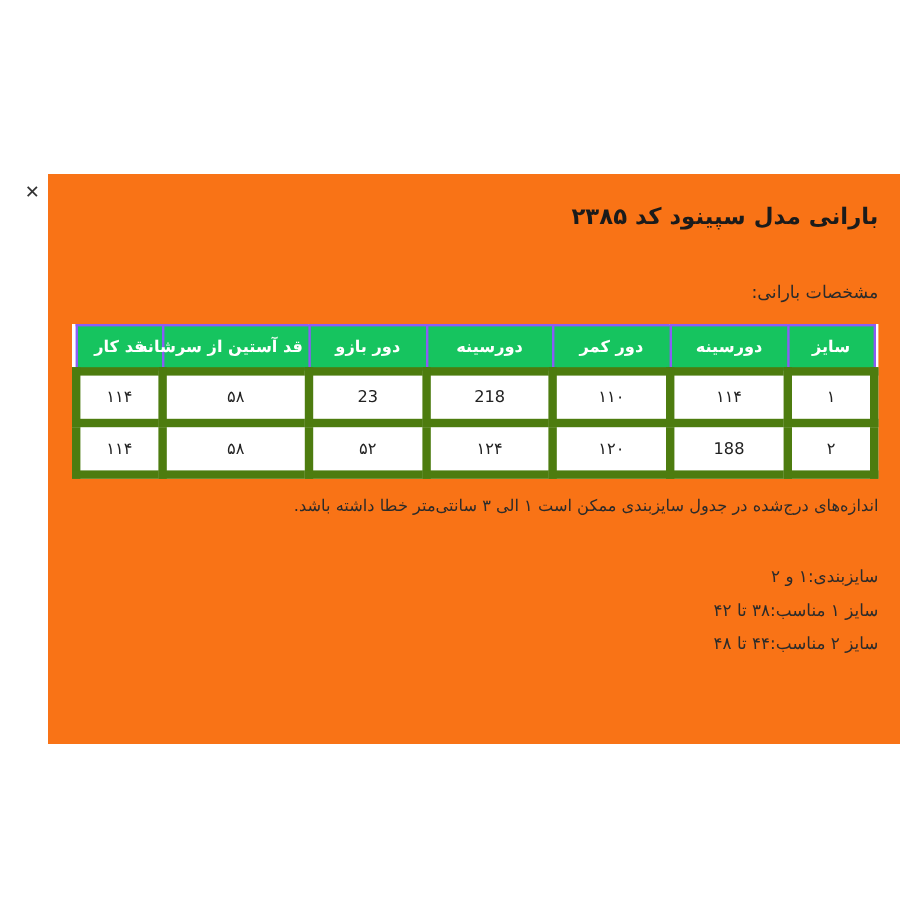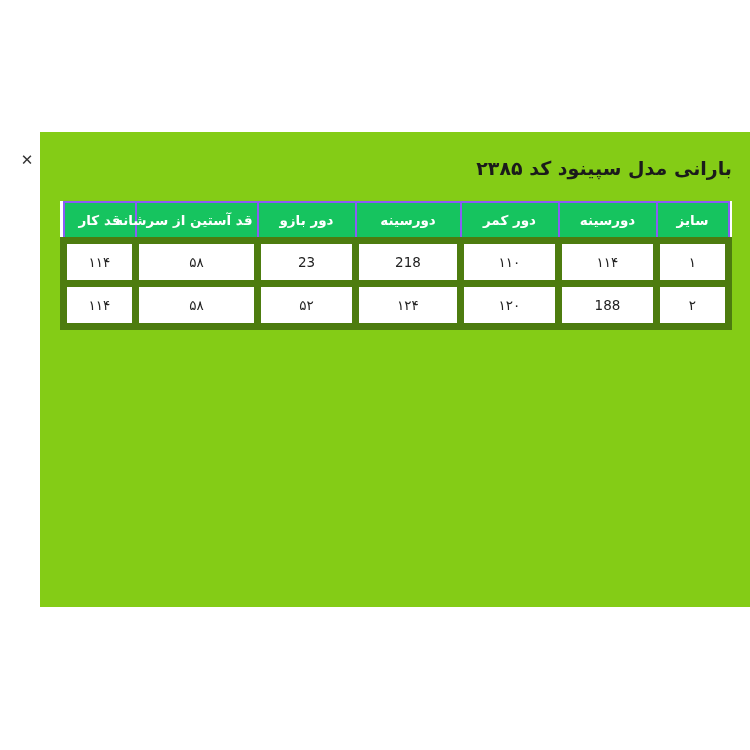--- a/index.html
+++ b/index.html
@@ -12,24 +12,24 @@
     height: 750px;
     font-family: "DejaVu Sans", sans-serif;
     color: #222;
     position: relative;
     overflow: hidden;
   }
 
   #panel {
     position: absolute;
     left: 40px;
-    top: 132px;
+    top: 145px;
     width: 710px;
     height: 475px;
-    background: #84cc16;
+    background: #f97316;
     box-sizing: border-box;
     padding: 0;
   }
 
   #close-btn {
     position: absolute;
     left: 14px;
     top: 147px;
     width: 26px;
     height: 26px;
@@ -112,20 +112,21 @@
   #info-block {
     padding-top: 34px;
   }
 </style>
 </head>
 <body>
 
 <div id="panel">
   <div class="content">
     <h1 id="title">بارانی مدل سپینود کد ۲۳۸۵</h1>
+    <p id="spec-label">مشخصات بارانی:</p>
 
     <table class="size-table">
       <thead>
         <tr>
           <th style="width:62px">سایز</th>
           <th style="width:88px">دورسینه</th>
           <th style="width:88px">دور کمر</th>
           <th style="width:95px">دورسینه</th>
           <th style="width:88px">دور بازو</th>
           <th>قد آستین از سرشانه</th>
@@ -147,17 +148,23 @@
           <td>188</td>
           <td>۱۲۰</td>
           <td>۱۲۴</td>
           <td>۵۲</td>
           <td>۵۸</td>
           <td>۱۱۴</td>
         </tr>
       </tbody>
     </table>
 
+    <p id="note">اندازه‌های درج‌شده در جدول سایزبندی ممکن است ۱ الی ۳ سانتی‌متر خطا داشته باشد.</p>
 
+    <div id="info-block">
+      <p class="info-line">سایزبندی:۱ و ۲</p>
+      <p class="info-line">سایز ۱ مناسب:۳۸ تا ۴۲</p>
+      <p class="info-line">سایز ۲ مناسب:۴۴ تا ۴۸</p>
+    </div>
   </div>
 </div>
 
 <div id="close-btn">✕</div>
 
 </body></html>

